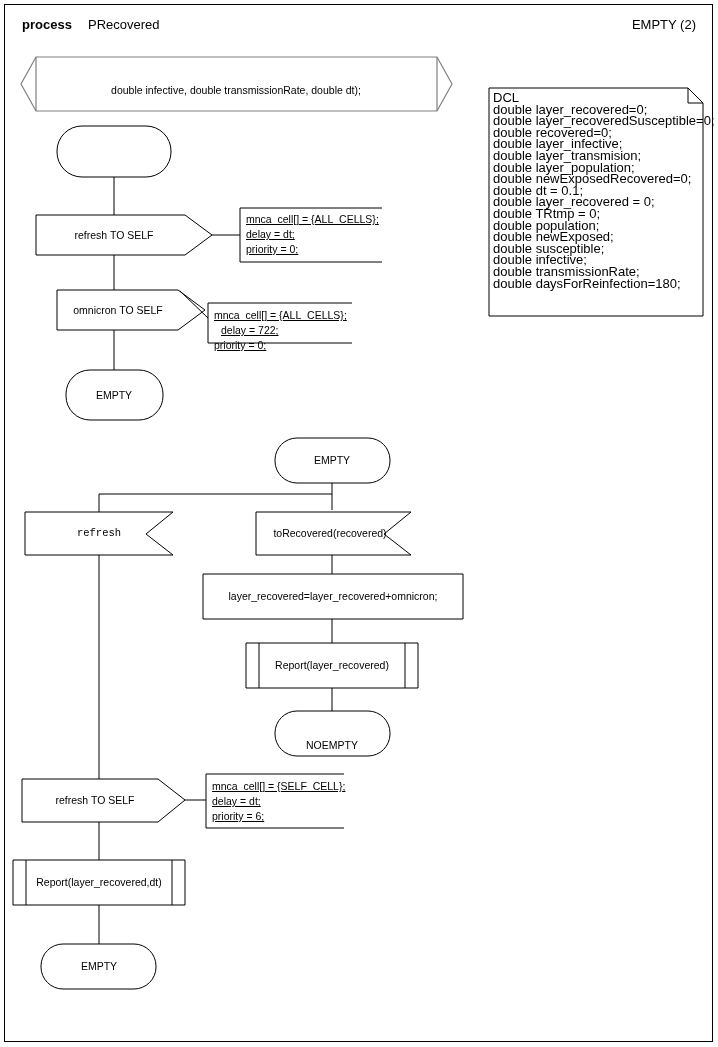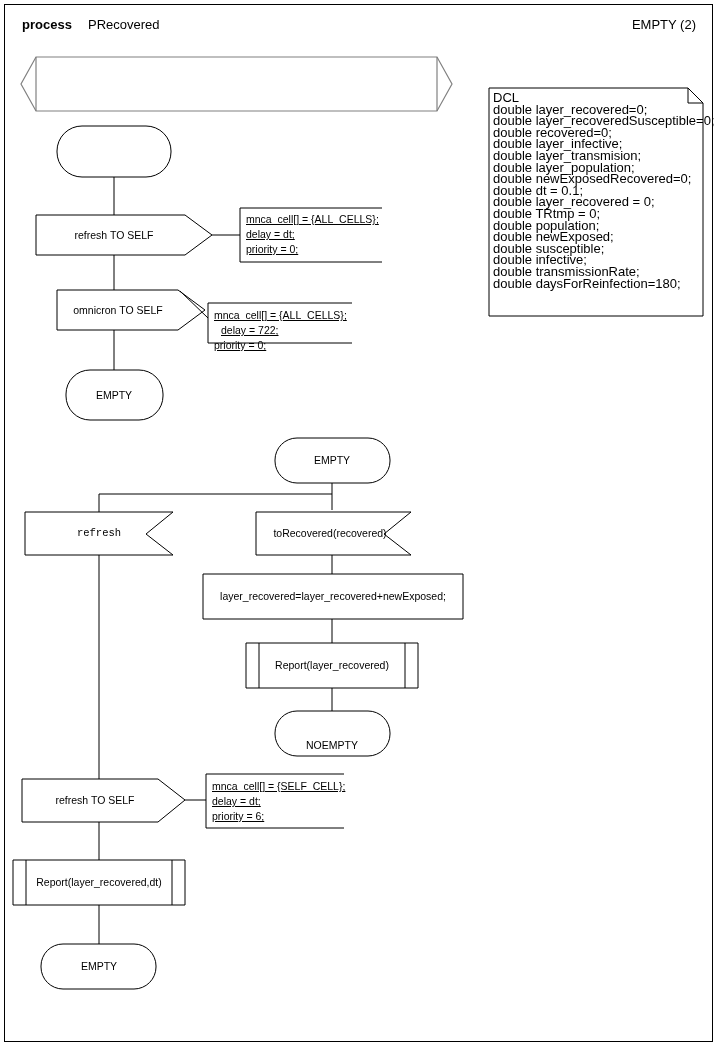--- a/index.html
+++ b/index.html
@@ -147,20 +147,21 @@
 
     <rect x="13" y="860" width="172" height="45" fill="#ffffff" stroke="#000000" stroke-width="1"></rect>
     <line x1="26" y1="860" x2="26" y2="905" stroke="#000000" stroke-width="1"></line>
     <line x1="172" y1="860" x2="172" y2="905" stroke="#000000" stroke-width="1"></line>
 
     <line x1="99" y1="905" x2="99" y2="944" stroke="#000000" stroke-width="1"></line>
 
     <rect x="41" y="944" width="115" height="45" rx="22" ry="22" fill="#ffffff" stroke="#000000" stroke-width="1"></rect>
   </svg>
 
+  <div class="lbl center" style="left:236px; top:84px; width:400px;">double infective, double transmissionRate, double dt);</div>
 
   <div id="dcl-text">DCL
 double layer_recovered=0;
 double layer_recoveredSusceptible=0;
 double recovered=0;
 double layer_infective;
 double layer_transmision;
 double layer_population;
 double newExposedRecovered=0;
 double dt = 0.1;
@@ -186,21 +187,21 @@
   <div class="lbl left" style="left:214px; top:339px;">priority = 0;</div>
 
   <div class="lbl center" style="left:114px; top:389px;">EMPTY</div>
 
   <div class="lbl center" style="left:332px; top:454px;">EMPTY</div>
 
   <div class="lbl center" style="left:99px; top:527px;font-family:Liberation Mono, monospace;">refresh</div>
 
   <div class="lbl center" style="left:330px; top:527px;">toRecovered(recovered)</div>
 
-  <div class="lbl center" style="left:333px; top:590px;">layer_recovered=layer_recovered+newExposed;</div>
+  <div class="lbl center" style="left:333px; top:590px;">layer_recovered=layer_recovered+omnicron;</div>
 
   <div class="lbl center" style="left:332px; top:659px;">Report(layer_recovered)</div>
 
   <div class="lbl center" style="left:332px; top:727px;margin-top:12px;">NOEMPTY</div>
 
   <div class="lbl center" style="left:95px; top:794px;">refresh TO SELF</div>
 
   <div class="lbl left" style="left:212px; top:780px;">mnca_cell[] = {SELF_CELL};</div>
   <div class="lbl left" style="left:212px; top:795px;">delay = dt;</div>
   <div class="lbl left" style="left:212px; top:810px;">priority = 6;</div>

